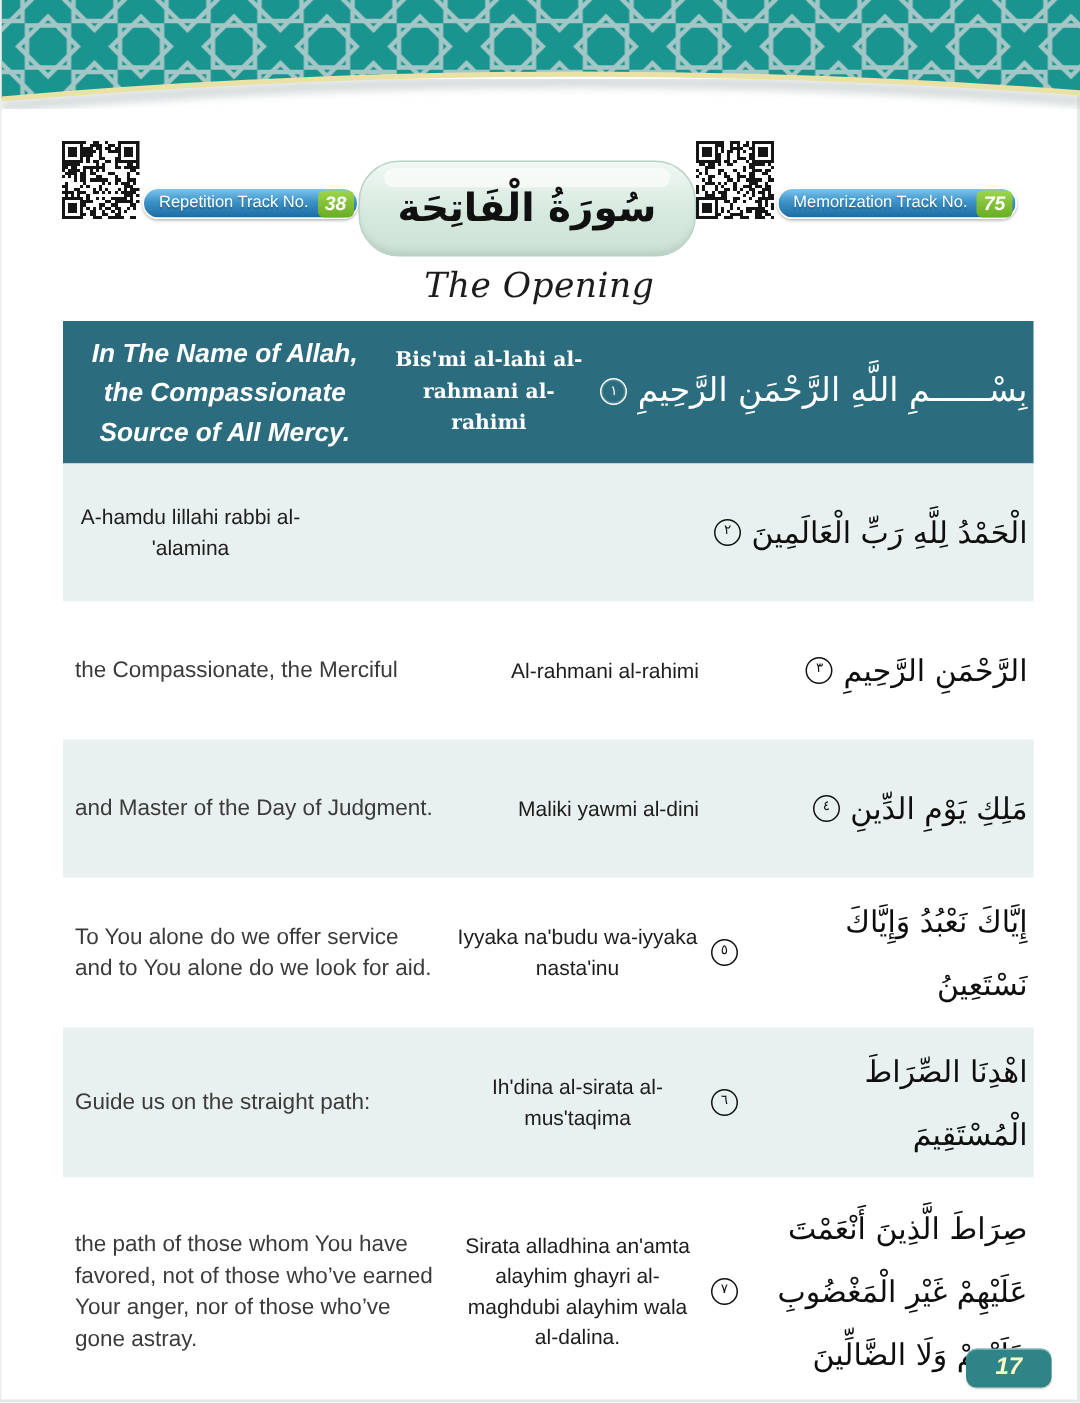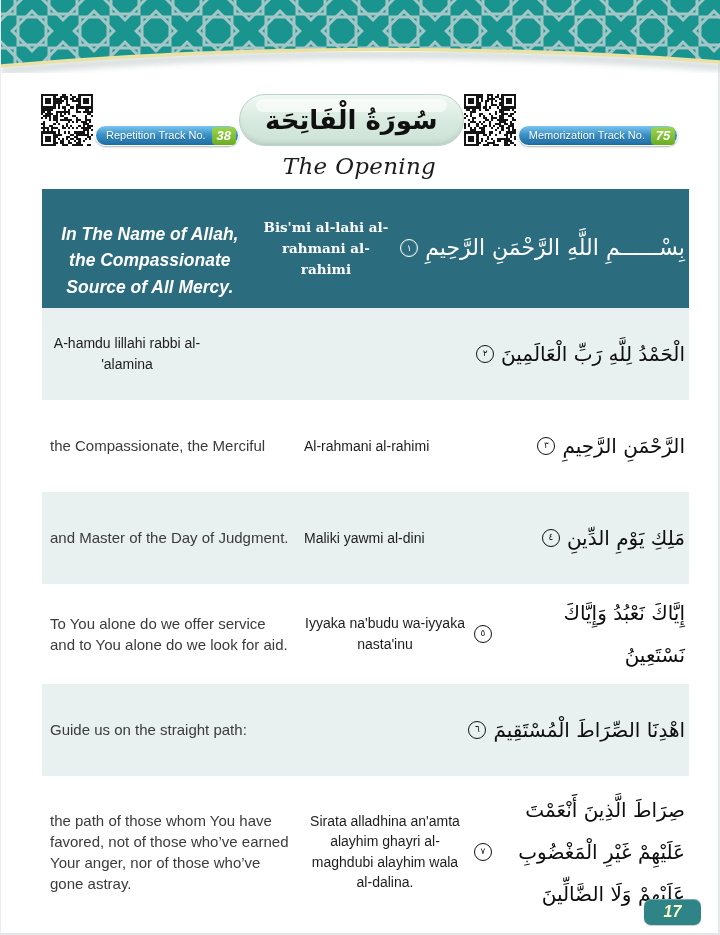--- a/index.html
+++ b/index.html
@@ -26,42 +26,42 @@
   .track{display:flex;flex-direction:row;align-items:flex-end;gap:2px;}
   .qr{width:52px;height:52px;}
   .pill{display:inline-flex;align-items:center;height:21px;border-radius:11px;
     background:linear-gradient(180deg,var(--pill-blue-light) 0%,#3c92c6 45%,var(--pill-blue-dark) 100%);
     border:1px solid #fff;box-shadow:0 1px 2px rgba(0,0,0,.3);
     padding:0 2px 0 10px;gap:6px;white-space:nowrap;}
   .pill-label{color:#fff;font-size:11px;line-height:1;text-shadow:0 1px 1px rgba(0,0,0,.25);}
   .pill-num{display:flex;align-items:center;justify-content:center;min-width:24px;height:18px;
     border-radius:4px;background:linear-gradient(180deg,var(--badge-green-light),var(--badge-green-dark));
     color:#fff;font-weight:bold;font-style:italic;font-size:13px;padding:1px 2px;}
-  .capsule{position:relative;width:258px;height:52px;border-radius:27px;
+  .capsule{position:relative;margin-top:13px;width:258px;height:64px;border-radius:27px;
     background:linear-gradient(180deg,#f0f8f3 0%,#d6e9de 55%,#cde2d6 100%);
     border:1px solid #b9d3c6;display:flex;align-items:center;justify-content:center;
     box-shadow:inset 0 -5px 7px -5px rgba(0,0,0,.18);}
   .capsule::before{content:"";position:absolute;top:4px;left:16px;right:16px;height:13px;
     border-radius:8px;background:rgba(255,255,255,.6);}
   .arabic{font-family:"DejaVu Sans",sans-serif;direction:rtl;unicode-bidi:isolate;}
   .capsule-title{position:relative;font-size:26px;font-weight:bold;color:#101010;line-height:1;}
   .opening{text-align:center;margin:7px 0 10px;font-family:"DejaVu Serif","Liberation Serif",serif;
     font-style:italic;font-weight:normal;font-size:23px;color:#1c1c1c;letter-spacing:.3px;}
   
   .vtable{margin:0 32px 0 41px;width:647px;}
   .vrow{display:flex;min-height:92px;}
   .vrow.head{background:var(--header-teal);color:#fff;min-height:85px;}
   .vrow.alt{background:var(--row-alt);}
   .vrow.last{min-height:152px;}
   .cell{display:flex;align-items:center;}
   .c-en{width:258px;padding:8px 6px 8px 8px;}
   .c-en .txt{font-size:15px;line-height:1.4;color:var(--body-text);}
-  .head .c-en{justify-content:flex-start;text-align:center;margin-top:24px;}
+  .head .c-en{justify-content:flex-start;text-align:center;}
   .head .c-en .txt{font-size:17.5px;line-height:1.5;font-weight:bold;font-style:italic;color:#fff;}
-  .c-tr{width:170px;justify-content:flex-start;text-align:center;padding:6px 4px;}
+  .c-tr{width:170px;justify-content:flex-end;text-align:center;padding:6px 4px;}
   .c-tr .txt{font-size:14px;line-height:1.45;color:#1d1d1d;}
   .head .c-tr .txt{font-family:"DejaVu Serif","Liberation Serif",serif;font-weight:bold;
     font-size:13.5px;line-height:1.55;color:#fff;}
   .c-ar{flex:1;justify-content:flex-start;direction:rtl;text-align:right;padding:8px 4px 8px 2px;}
   .c-ar .atext{font-size:20px;line-height:2.1;color:var(--arabic-text);}
   .head .c-ar .atext{font-size:22px;color:#fff;white-space:nowrap;}
   .ayah{display:inline-flex;align-items:center;justify-content:center;width:18px;height:18px;
     border:1.4px solid currentColor;border-radius:50%;margin:0 7px 0 2px;flex:none;
     box-shadow:inset 0 0 0 1px rgba(255,255,255,.15);vertical-align:middle;color:inherit;}
   .head .ayah{color:#fff;}
@@ -853,20 +853,23 @@
         <span class="ayah">
             <span class="ayah-num">٥</span>
           </span>
       </div>
     </div>
 
     <div class="vrow alt">
       <div class="cell c-en">
           <span class="txt">Guide us on the straight path:</span>
         </div>
+      <div class="cell c-tr">
+          <span class="txt">Ih'dina al-sirata al-mus'taqima</span>
+        </div>
       <div class="cell c-ar arabic">
         <span class="atext">اهْدِنَا الصِّرَاطَ الْمُسْتَقِيمَ</span>
         <span class="ayah">
             <span class="ayah-num">٦</span>
           </span>
       </div>
     </div>
 
     <div class="vrow last">
       <div class="cell c-en">

